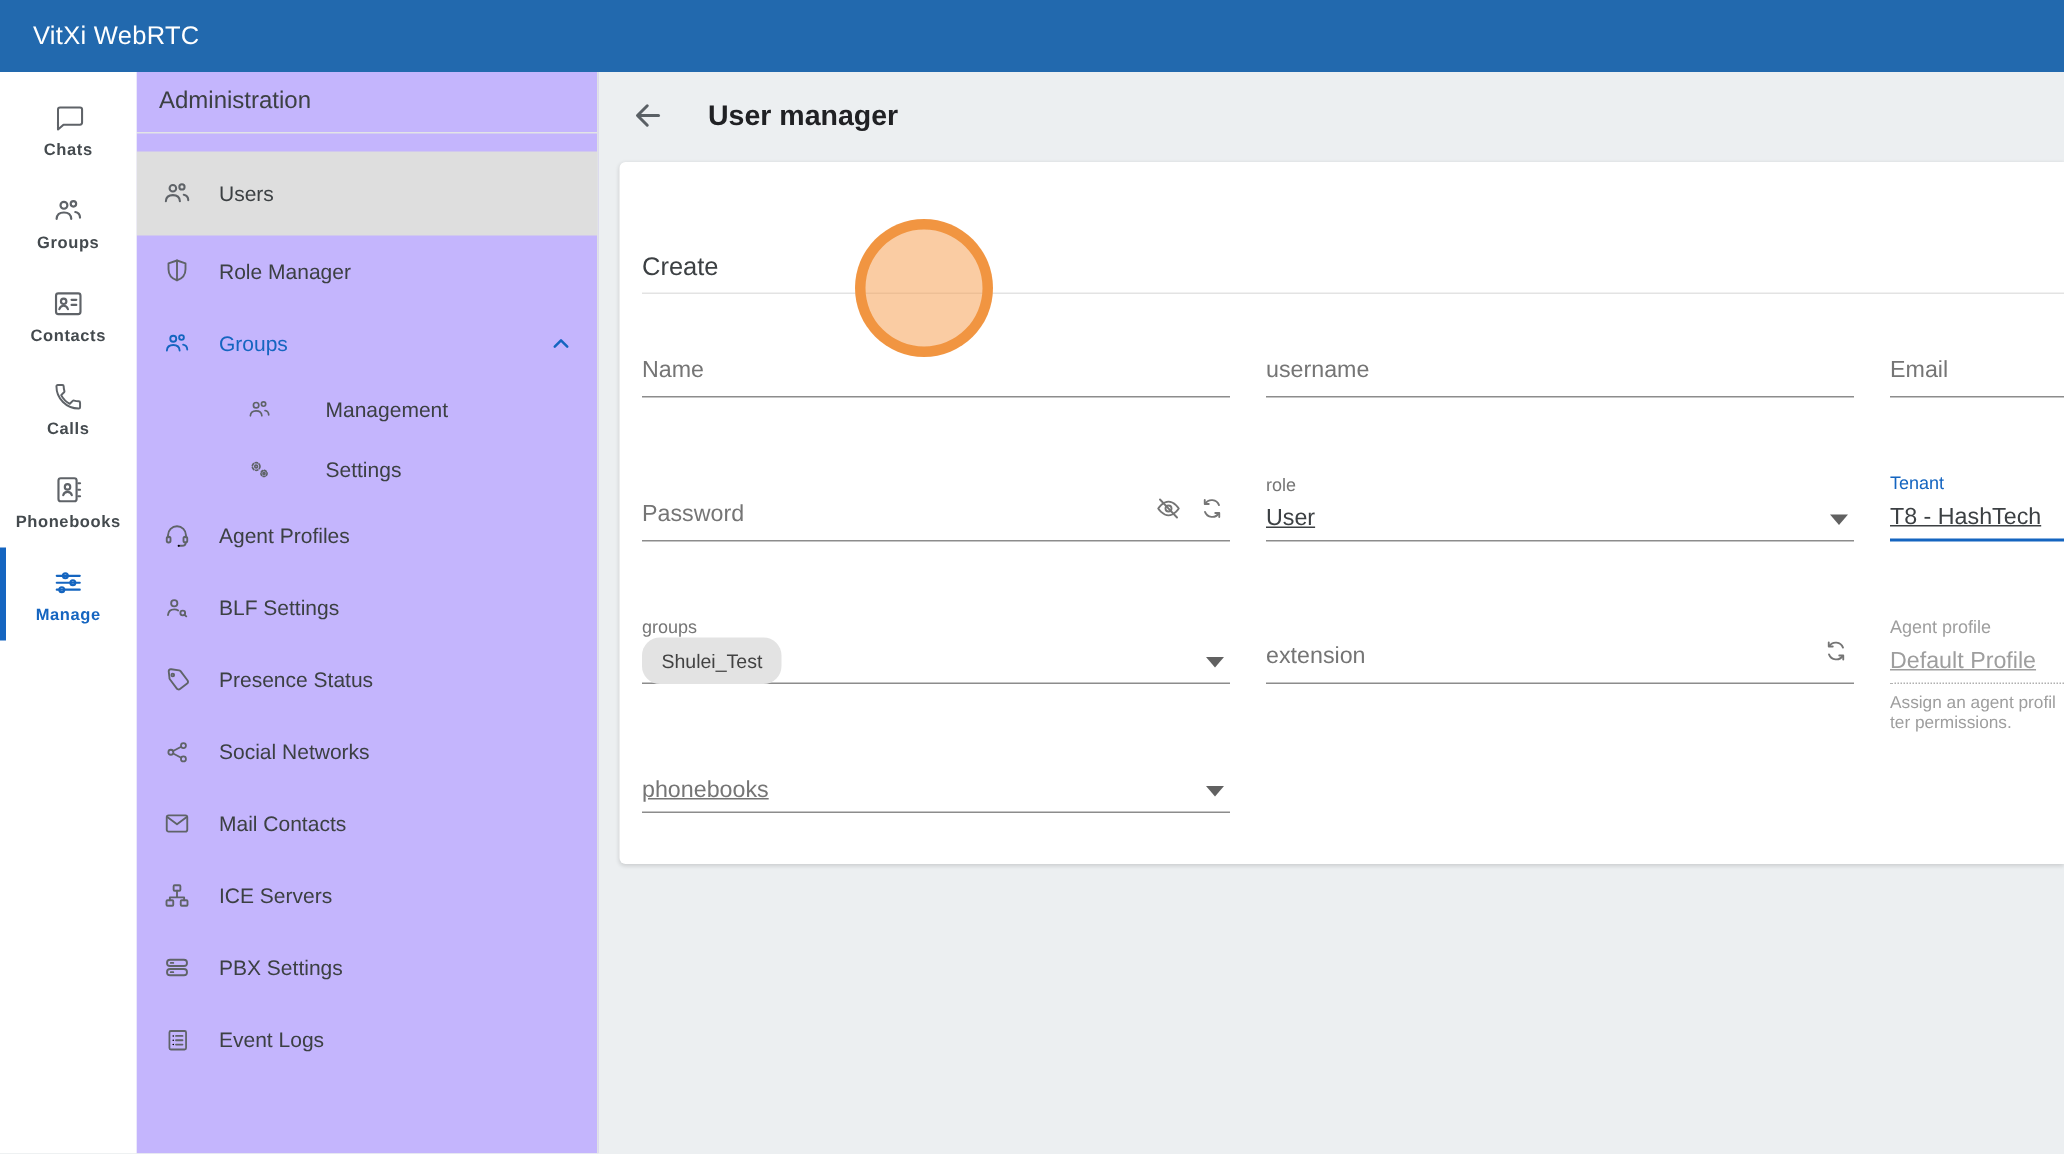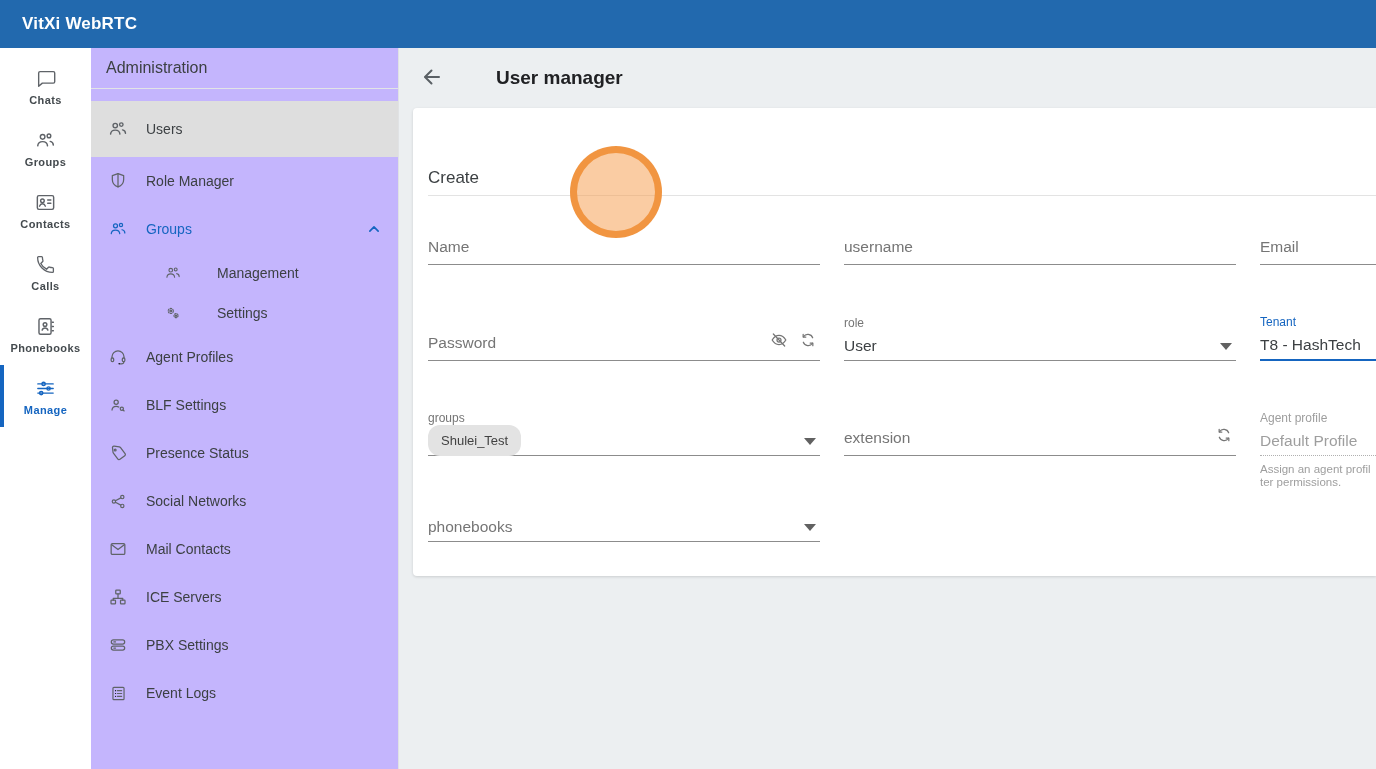--- a/index.html
+++ b/index.html
@@ -2,21 +2,21 @@
 <html><head>
 <meta charset="utf-8">
 <style>
   * { margin:0; padding:0; box-sizing:border-box; }
   html,body { width:1376px; height:769px; }
   body { font-family:"Liberation Sans","DejaVu Sans",sans-serif; background:#eceff1; }
   .page { position:relative; width:1376px; height:769px; overflow:hidden; background:#eceff1; }
 
   
   .topbar { position:absolute; left:0; top:0; width:1376px; height:48px; background:#2269ae; display:flex; align-items:center; padding-left:22px; }
-  .topbar-title { color:#ffffff; font-size:17px; font-weight:700; letter-spacing:.2px; }
+  .topbar-title { color:#ffffff; font-size:17px; font-weight:400; letter-spacing:.2px; }
 
   
   .rail { position:absolute; left:0; top:48px; width:91px; height:721px; background:#ffffff; z-index:2; }
   .rail-item { height:62px; margin-top:0; display:flex; flex-direction:column; align-items:center; justify-content:center; cursor:pointer; border-left:4px solid transparent; padding-right:4px; }
   .rail-item:first-child { margin-top:7px; }
   .rail-icon { height:24px; display:flex; align-items:center; justify-content:center; }
   .rail-icon svg { stroke:#5f6368; }
   .rail-label { font-size:11px; color:#444a4e; font-weight:600; letter-spacing:.4px; margin-top:3px; }
   .rail-item.active { border-left:4px solid #1565c0; }
   .rail-item.active .rail-label { color:#1565c0; }
@@ -33,21 +33,21 @@
   .admin-item .a-label { font-size:14px; color:#3c4043; font-weight:500; }
   .admin-item.selected { height:56px; background:#dedede; }
   .admin-item.sub { height:40px; padding-left:72px;gap:20px; }
   .admin-item.sub .a-icon { width:20px; height:20px; margin-right:14px; }
   .admin-item.blue .a-label { color:#1565c0; }
   .admin-item.blue svg { stroke:#1565c0; }
   .chevron-up { position:absolute; right:14px; top:50%; margin-top:-10px; }
 
   
   .main { position:absolute; left:399px; top:48px; width:977px; height:721px; }
-  .main-header { height:60px; display:flex; align-items:center; padding-left:13px;gap:24px; }
+  .main-header { height:60px; display:flex; align-items:center; padding-left:13px; }
   .back-btn { width:40px; height:40px; border:none; background:transparent; display:flex; align-items:center; justify-content:center; cursor:pointer; border-radius:50%; }
   .page-title { font-size:19px; font-weight:700; color:#202124; margin-left:20px; }
 
   .card { position:absolute; left:14px; top:60px; width:963px; height:468px; background:#ffffff; border-radius:4px 0 0 4px; box-shadow:0 1px 3px rgba(0,0,0,.14); }
   .card-title { padding:24px 0 0 15px; font-size:17px; line-height:20px; color:#3c4043;margin-top:36px; }
   .card-divider { height:1px; background:#e3e3e3; margin-left:15px; margin-top:7px; }
 
   .frow { display:flex; column-gap:24px; margin-left:15px; align-items:flex-end; }
   .cell { width:392px; position:relative; flex:none; }
   .frow1 { margin-top:40px; }
@@ -57,21 +57,21 @@
 
   .txt-input { width:100%; height:29px; border:none; outline:none; background:transparent; border-bottom:1px solid #8c8c8c; font-family:inherit; font-size:15.5px; color:#3c4043; padding:0 0 6px 0; }
   .txt-input::placeholder { color:#757575; opacity:1; }
   .cell .field-icons { position:absolute; right:2px; bottom:7px; display:flex; gap:9px; }
   .cell .field-icons svg { stroke:#757575; cursor:pointer; }
 
   .f-label { font-size:12px; line-height:16px; color:#757575; display:block; }
   .f-label.blue { color:#1565c0; }
   .f-label.faint { color:#9e9e9e; }
   .select-line { height:30px; border-bottom:1px solid #8c8c8c; display:flex; align-items:center; position:relative; cursor:pointer; }
-  .select-value { font-size:15.5px; color:#3c4043; }
+  .select-value { font-size:15.5px; color:#3c4043;text-decoration:underline; }
   .select-value.faint { color:#9e9e9e; }
   .select-line.tenant-line { border-bottom:2px solid #1565c0; height:31px; }
   .select-line.dotted { border-bottom:1px dotted #b0b0b0; cursor:default; }
   .caret { position:absolute; right:4px; bottom:10px; width:0; height:0; border-left:6px solid transparent; border-right:6px solid transparent; border-top:7px solid #616161; }
   .chip { display:inline-flex; align-items:center; height:31px; padding:12px 13px; background:#e3e3e3; border-radius:12px; font-size:13px; color:#424242; cursor:pointer; }
   .helper { position:absolute; top:calc(100% + 7px); left:0; width:392px; font-size:11.5px; line-height:13px; color:#9e9e9e; }
   .helper div { white-space:nowrap; overflow:hidden; }
 
   
   .click-highlight { position:absolute; left:570px; top:146px; width:92px; height:92px; border-radius:50%; border:7px solid rgba(240,146,60,.95); background:rgba(245,163,87,.55); z-index:5; pointer-events:none; }

